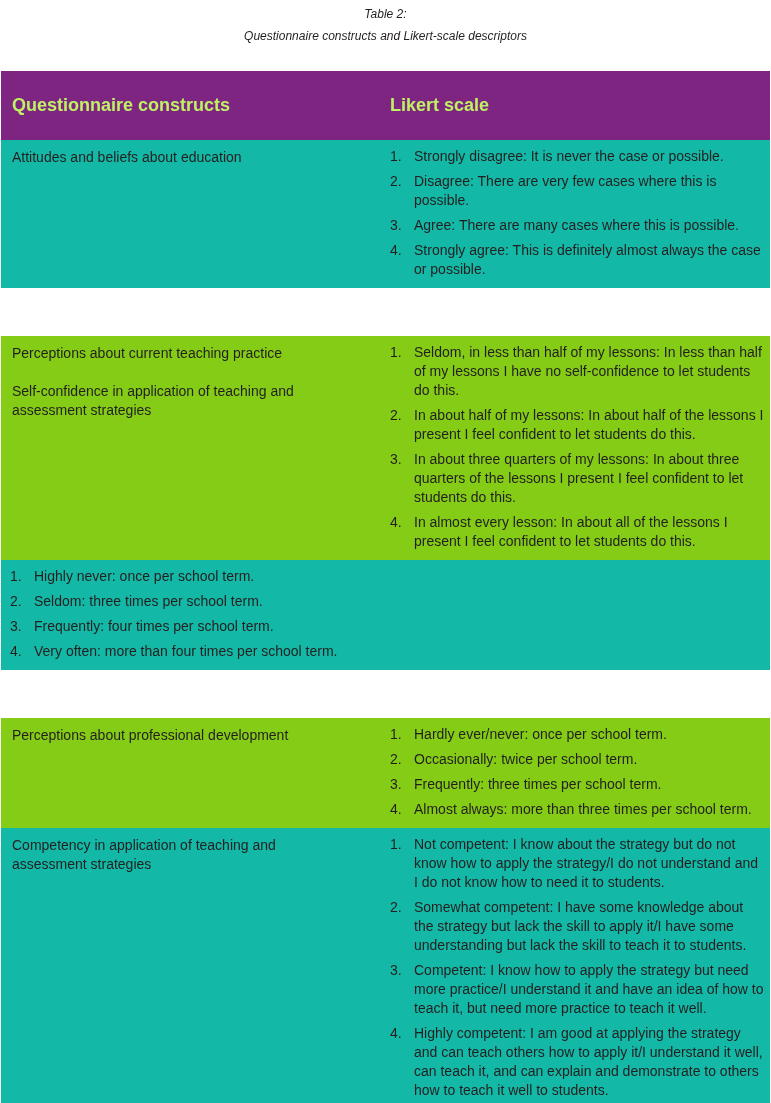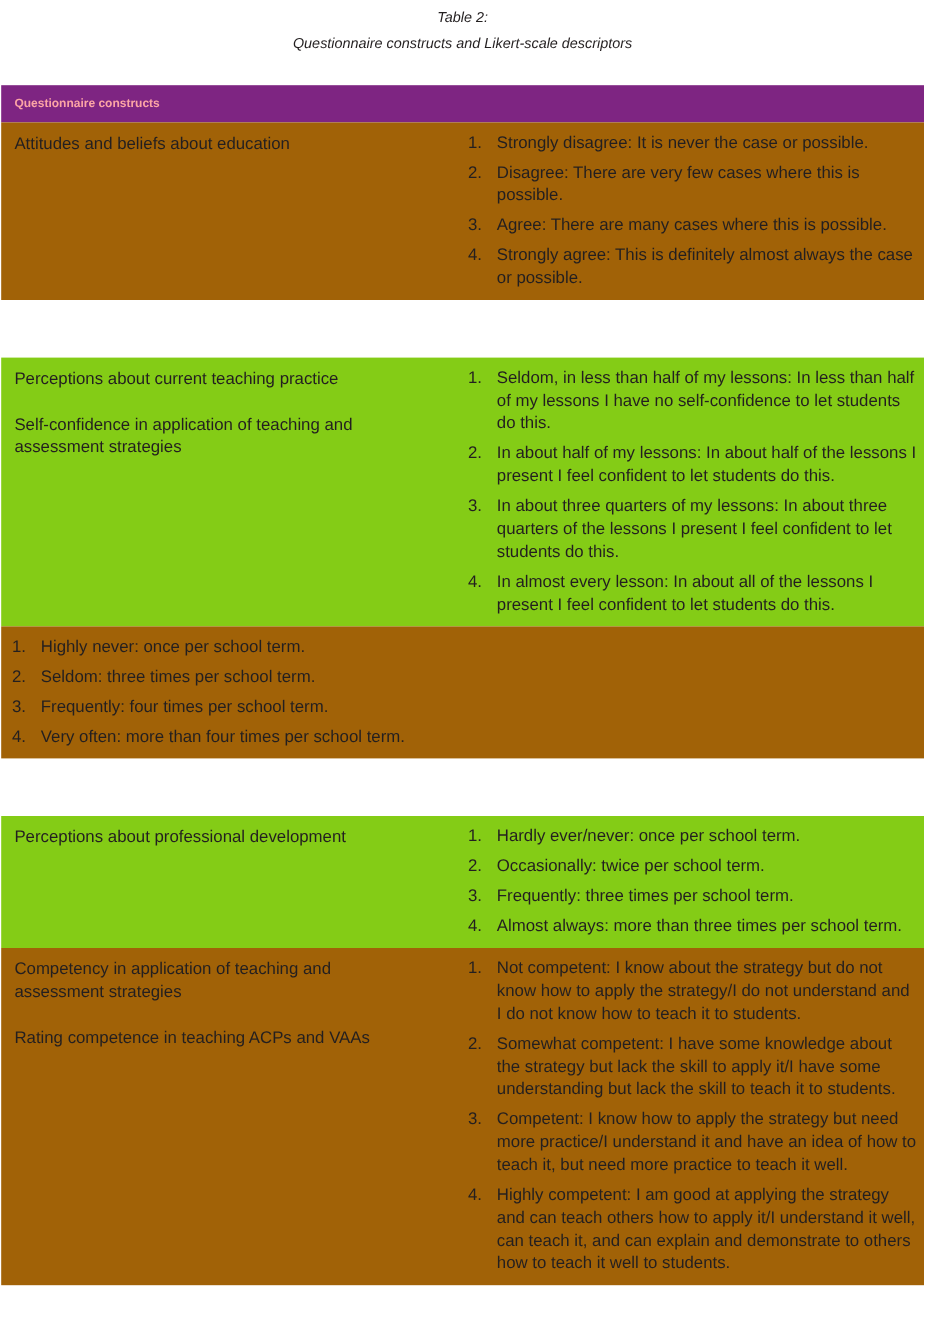--- a/index.html
+++ b/index.html
@@ -24,45 +24,45 @@
     margin-bottom: 24px;
   }
   .table {
     width: 769px;
     margin-left: 1px;
     border-bottom: 3px solid #7e2582;
   }
   .header-row {
     display: flex;
     background: #7e2582;
-    color: #fca5a5;
+    color: #bef264;
     font-weight: bold;
-    font-size: 10px;
+    font-size: 18px;
     line-height: 17px;
-    padding: 7px 0;
+    padding: 26px 0;
   }
   .cell-left {
     width: 380px;
     box-sizing: border-box;
     padding-left: 11px;
     padding-right: 28px;
     flex: none;
   }
   .cell-right {
     flex: 1;
     box-sizing: border-box;
     padding-left: 9px;
     padding-right: 5px;
   }
   .t-row {
     display: flex;
     font-size: 14px;
     line-height: 19px;
     padding: 7px 0 9px;
-    background: #a16207;
+    background: #14b8a6;
   }
   .t-row.shaded {
     background: #84cc16;
     margin-top: 48px;
   }
   .t-row .cell-left { padding-top: 1px; }
   .para + .para { margin-top: 19px; }
   .item { display: flex; }
   .item + .item { margin-top: 6px; }
   .num { flex: none; width: 24px; }
@@ -72,20 +72,21 @@
 <body>
 
 <div class="caption">
   <div>Table 2:</div>
   <div>Questionnaire constructs and Likert-scale descriptors</div>
 </div>
 
 <div class="table">
   <div class="header-row">
     <div class="cell-left">Questionnaire constructs</div>
+    <div class="cell-right">Likert scale</div>
   </div>
   <div>
       <div class="t-row">
         <div class="cell-left">
           <div class="para">Attitudes and beliefs about education</div>
         </div>
         <div class="cell-right">
           <div class="item">
             <span class="num">1.</span>
             <span class="txt">Strongly disagree: It is never the case or possible.</span>
@@ -167,26 +168,25 @@
           </div>
           <div class="item">
             <span class="num">4.</span>
             <span class="txt">Almost always: more than three times per school term.</span>
           </div>
         </div>
       </div>
       <div class="t-row">
         <div class="cell-left">
           <div class="para">Competency in application of teaching and assessment strategies</div>
-          <div class="para">Rating competence in teaching ACPs and VAAs</div>
-        </div>
-        <div class="cell-right">
-          <div class="item">
-            <span class="num">1.</span>
-            <span class="txt">Not competent: I know about the strategy but do not know how to apply the strategy/I do not understand and I do not know how to teach it to students.</span>
+        </div>
+        <div class="cell-right">
+          <div class="item">
+            <span class="num">1.</span>
+            <span class="txt">Not competent: I know about the strategy but do not know how to apply the strategy/I do not understand and I do not know how to need it to students.</span>
           </div>
           <div class="item">
             <span class="num">2.</span>
             <span class="txt">Somewhat competent: I have some knowledge about the strategy but lack the skill to apply it/I have some understanding but lack the skill to teach it to students.</span>
           </div>
           <div class="item">
             <span class="num">3.</span>
             <span class="txt">Competent: I know how to apply the strategy but need more practice/I understand it and have an idea of how to teach it, but need more practice to teach it well.</span>
           </div>
           <div class="item">

